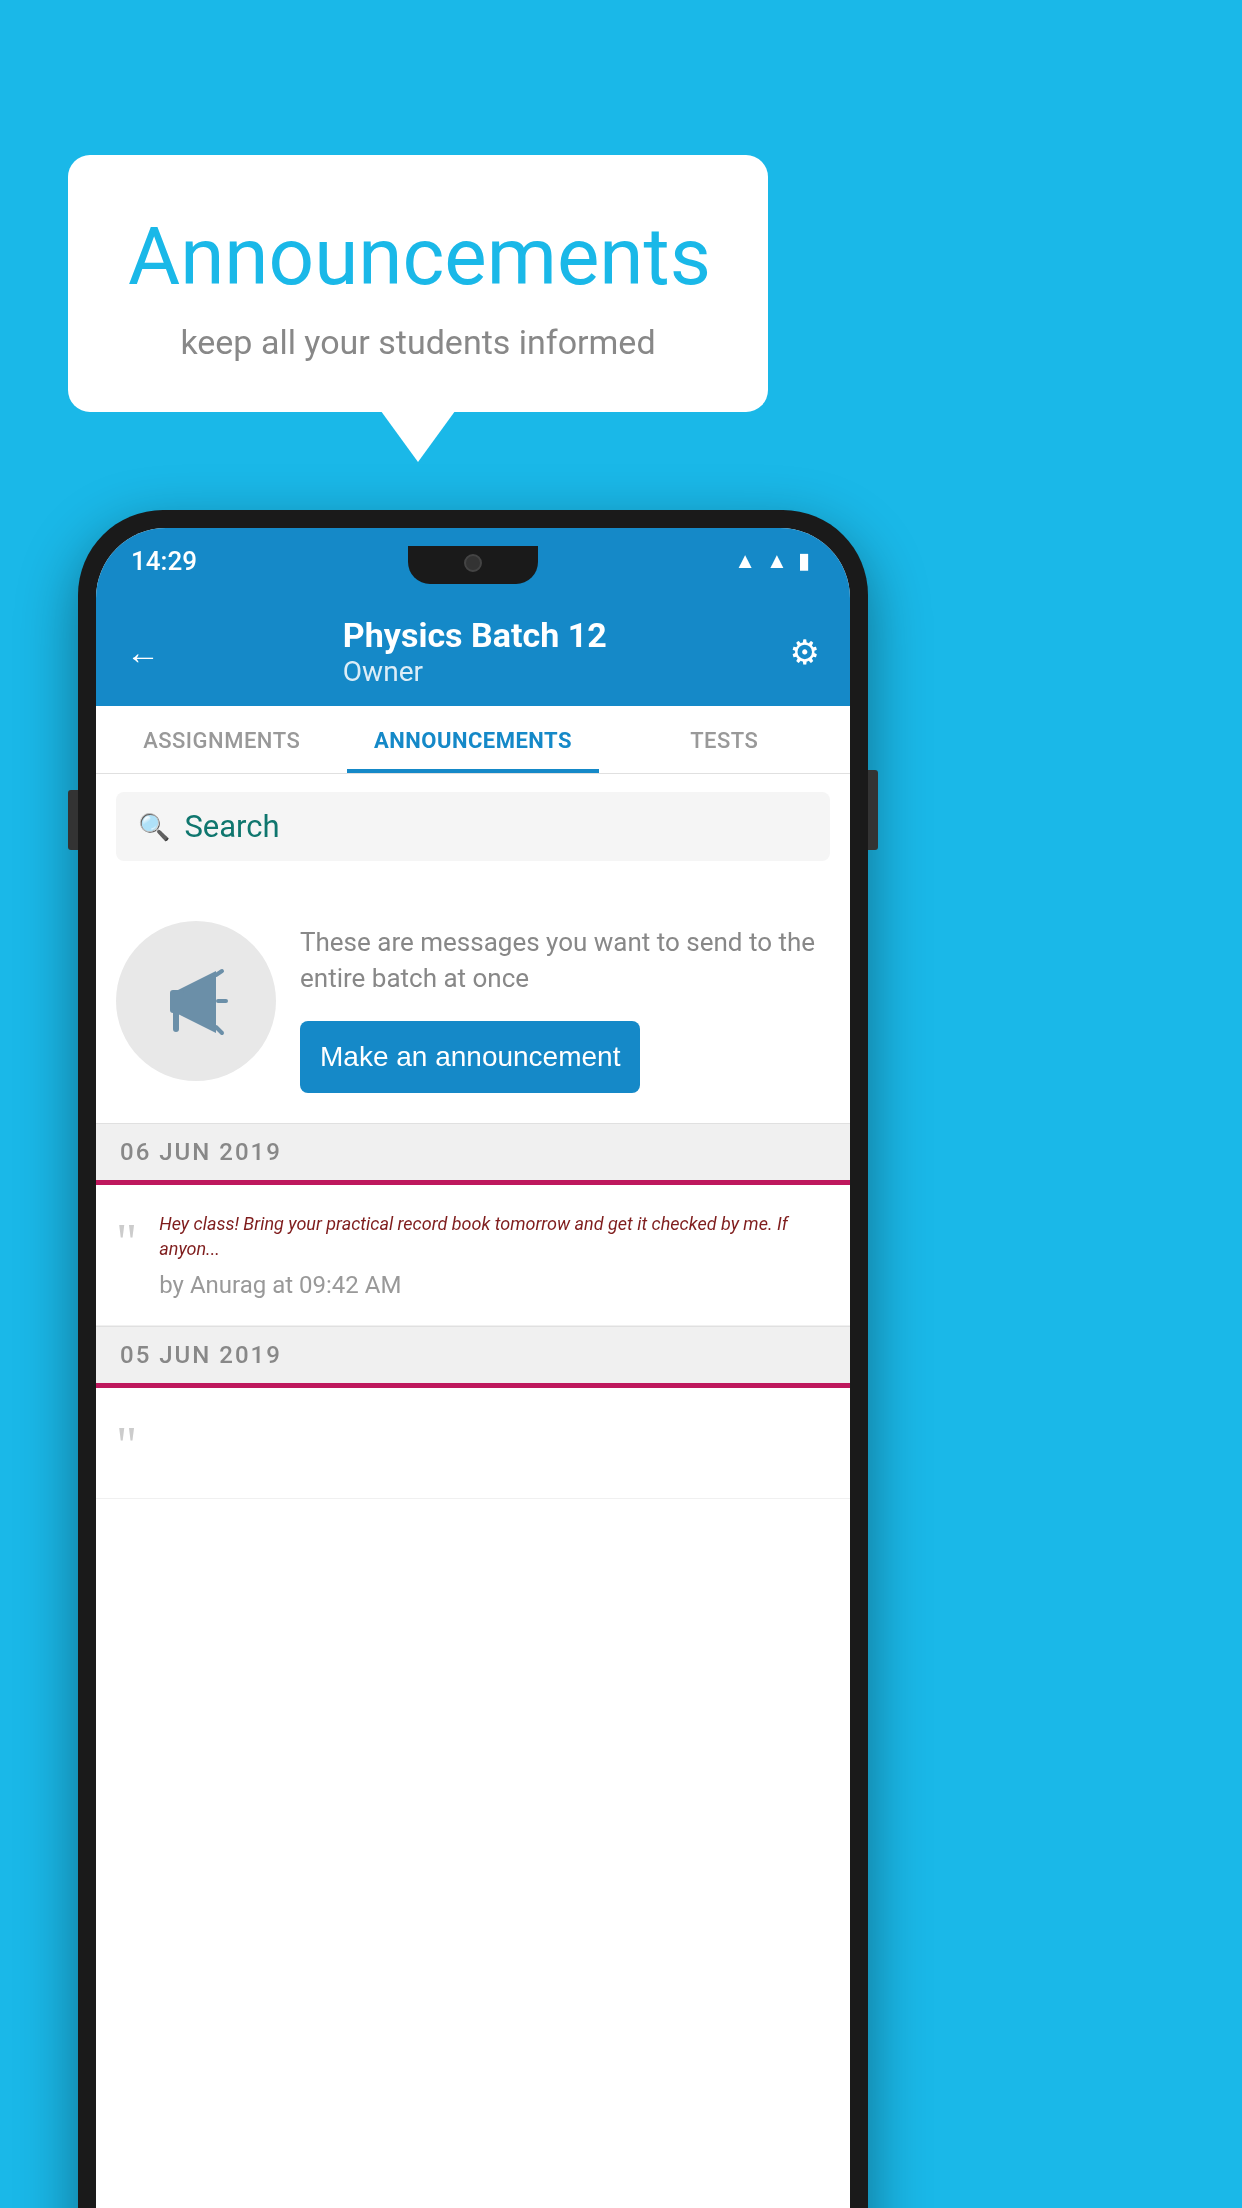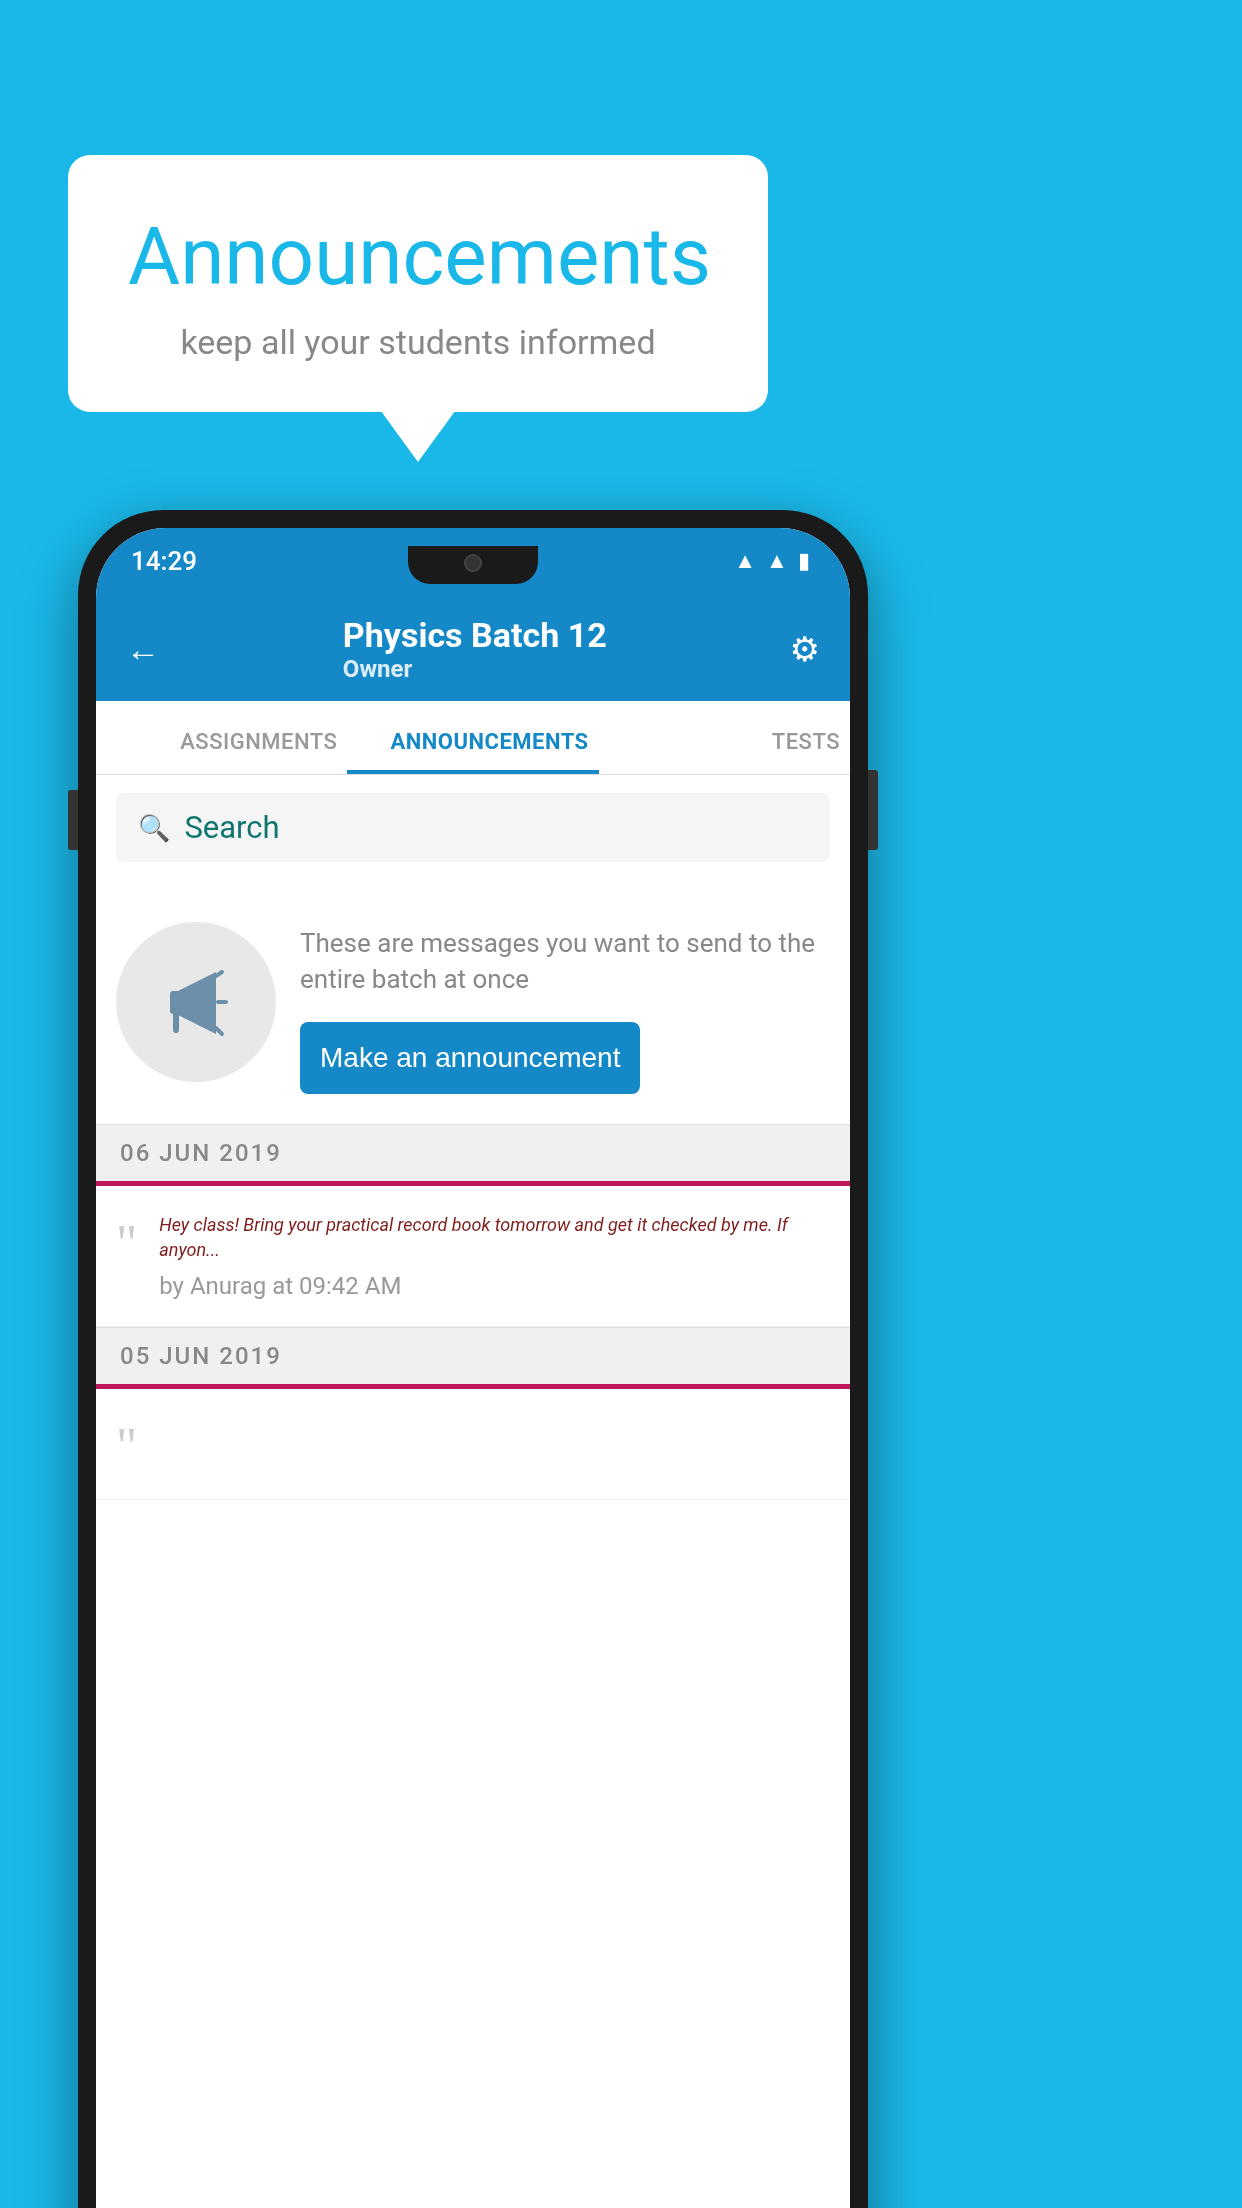--- a/index.html
+++ b/index.html
@@ -155,40 +155,40 @@
     }
 
     .header-title {
       color: white;
       font-size: 34px;
       font-weight: 700;
     }
 
     .header-subtitle {
       color: rgba(255,255,255,0.85);
-      font-size: 24px;
-      font-weight: 700;
+      font-size: 28px;
+      font-weight: 400;
     }
 
     .gear-icon {
       color: white;
       font-size: 34px;
     }
 
     
     .tabs-bar {
       background: white;
       display: flex;
       border-bottom: 1px solid #e0e0e0;
     }
 
     .tab-item {
       flex: 1;
-      text-align: right;
-      padding: 28px 10px 20px 10px;
+      text-align: center;
+      padding: 22px 10px 20px 10px;
       font-size: 22px;
       color: #999;
       font-weight: 500;
       letter-spacing: 0.5px;
       position: relative;
       cursor: pointer;
     }
 
     .tab-item.active {
       color: #1589c8;

